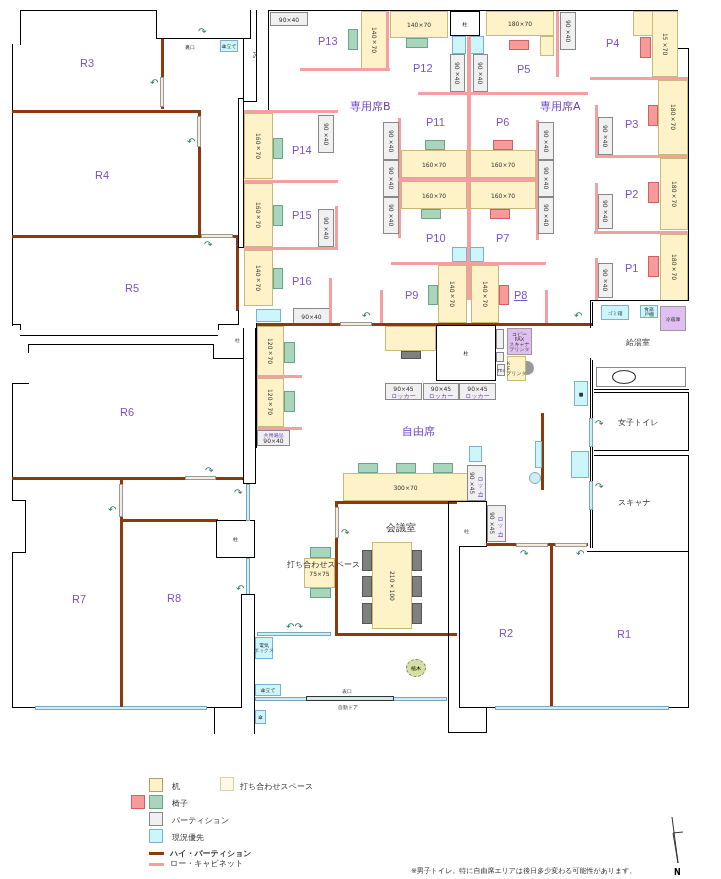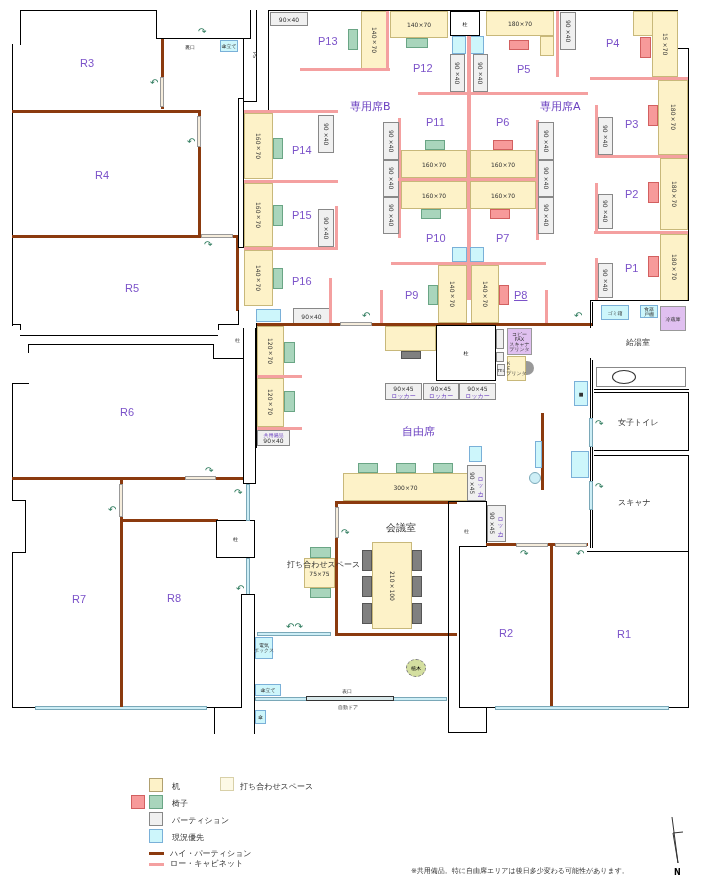--- a/index.html
+++ b/index.html
@@ -471,26 +471,26 @@
   <div class="sw" style="left:220px;top:777px;background:#fdf9e6;border:1px solid #d8d0a8;"></div>
   <div class="legend-row" style="left:240px;top:781px;">打ち合わせスペース</div>
   <div class="sw" style="left:131px;top:795px;background:#f79a9a;border:1px solid #d26060;"></div>
   <div class="sw" style="left:149px;top:795px;background:#a9d5bc;border:1px solid #6aa585;"></div>
   <div class="legend-row" style="left:172px;top:798px;">椅子</div>
   <div class="sw" style="left:149px;top:812px;background:#f0f0f0;border:1px solid #888;"></div>
   <div class="legend-row" style="left:172px;top:815px;">パーティション</div>
   <div class="sw" style="left:149px;top:829px;background:#cdf6fb;border:1px solid #7ab0d8;"></div>
   <div class="legend-row" style="left:172px;top:832px;">現況優先</div>
   <div class="abs" style="left:149px;top:852px;width:15px;height:3px;background:#8b3a0e;"></div>
-  <div class="legend-row" style="left:170px;top:848px;">ハイ・パーティション</div>
+  <div class="legend-row" style="left:170px;top:848px;font-weight:bold;">ハイ・パーティション</div>
   <div class="abs" style="left:149px;top:863px;width:15px;height:3px;background:#f4a0a0;"></div>
   <div class="legend-row" style="left:170px;top:858px;">ロー・キャビネット</div>
 </div>
 
-<div class="legend-row" style="left:411px;top:866px;font-size:7px;">※共用備品。特に自由席エリアは後日多少変わる可能性があります。</div>
+<div class="legend-row" style="left:411px;top:866px;font-size:7px;">※男子トイレ。特に自由席エリアは後日多少変わる可能性があります。</div>
 
 <div>
   <svg class="abs" style="left:664px;top:815px;" width="24" height="55">
     <line x1="8" y1="2" x2="14" y2="48" stroke="#333" stroke-width="1"></line>
     <line x1="9" y1="18" x2="19" y2="17" stroke="#333" stroke-width="1"></line>
     <line x1="9" y1="18" x2="14" y2="48" stroke="#333" stroke-width="1"></line>
   </svg>
   <div class="abs" style="left:674px;top:868px;font-size:8px;font-weight:bold;">N</div>
 </div>
 

